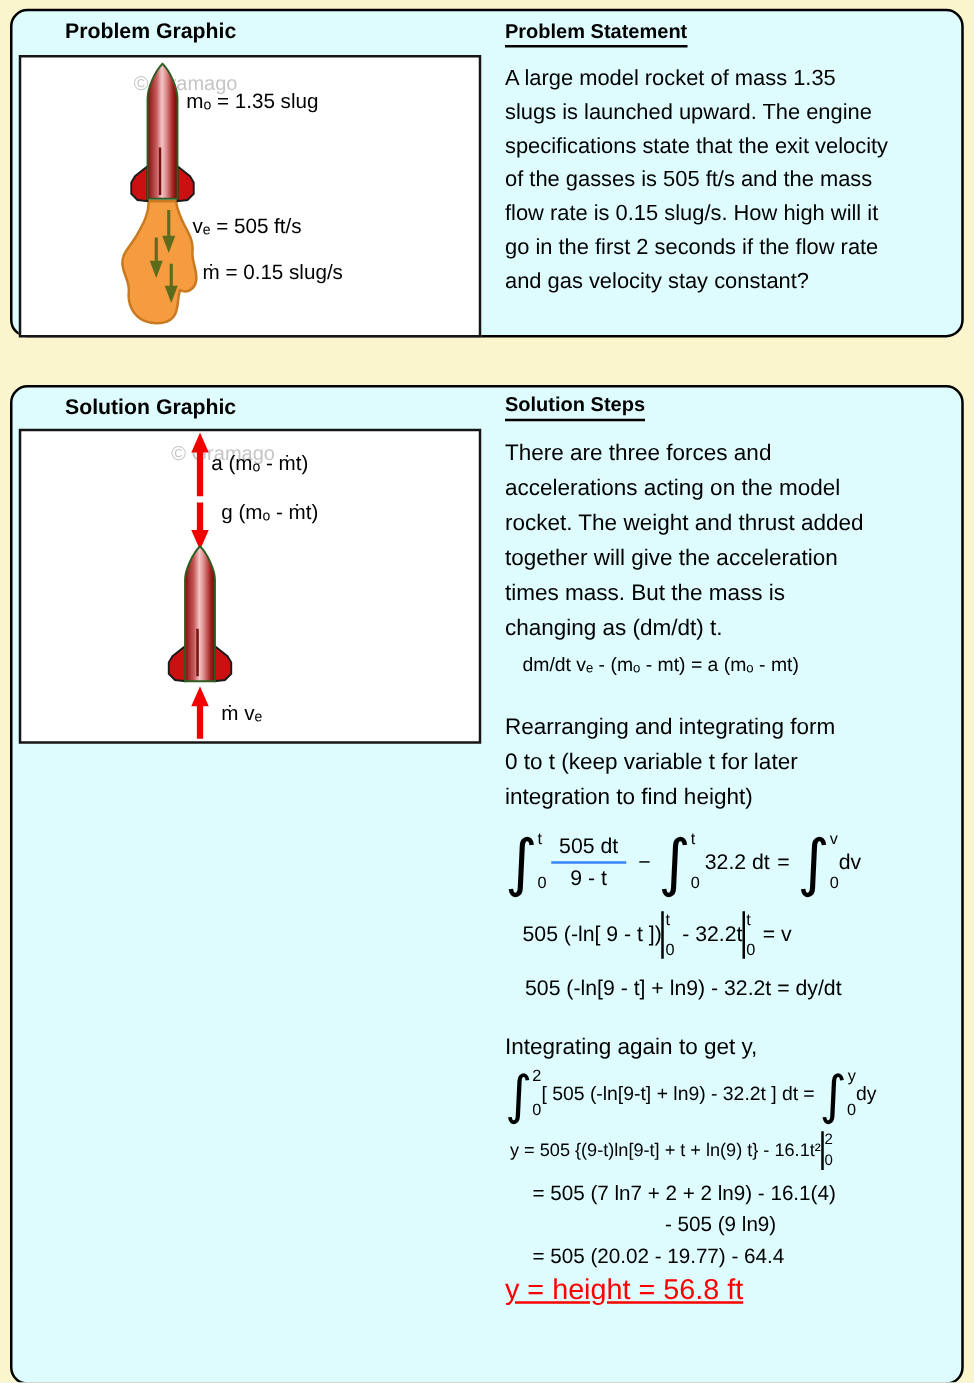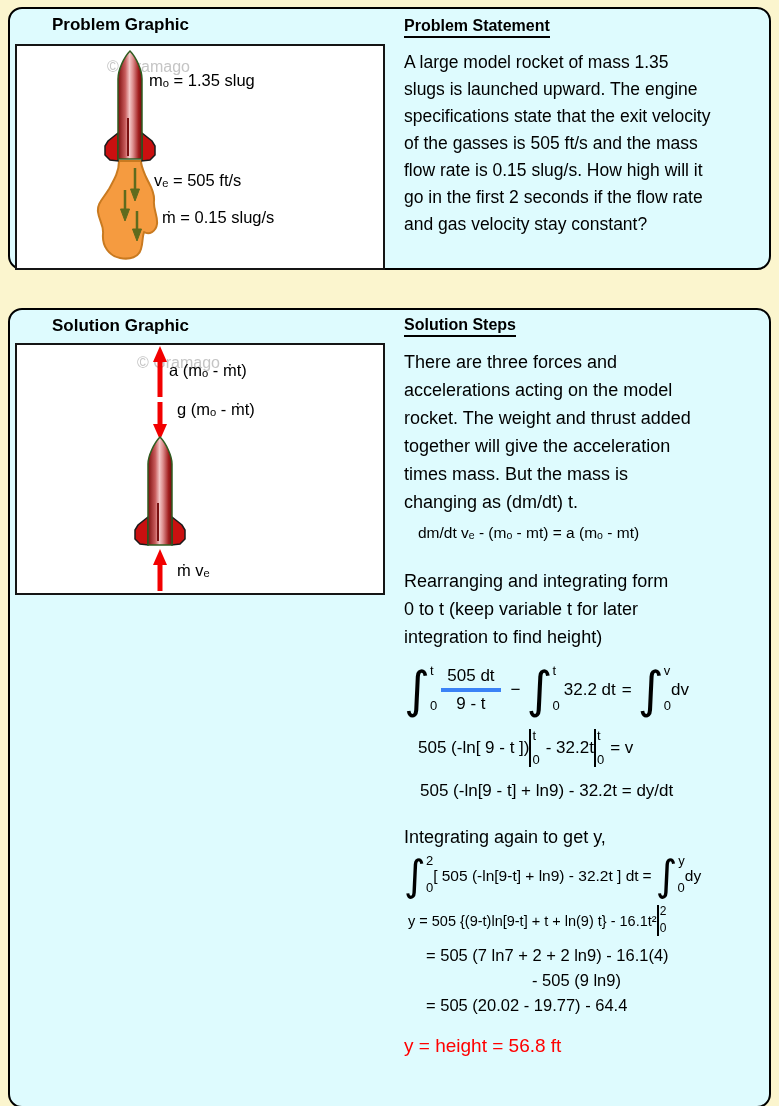--- a/index.html
+++ b/index.html
@@ -38,41 +38,41 @@
   #introw2 { margin-top:2px; font-size:15.5px; }
   .int { display:inline-flex; }
   .isign { font-family:"DejaVu Sans",sans-serif; font-weight:400; }
   .int-lg .isign { font-size:50px; line-height:54px; }
   .int-lg .ilims { height:52px; }
   .int-md .isign { font-size:42px; line-height:46px; }
   .int-md .ilims { height:44px; }
   .ilims { display:flex; flex-direction:column; justify-content:space-between;
            font-size:13px; line-height:13px; padding:1px 0 3px; }
   .frac { display:inline-block; text-align:center; margin:0 4px; }
-  .frac .num { padding:0 6px 2px; border-bottom:4px solid #3b82f6; }
+  .frac .num { padding:0 6px 2px; border-bottom:2px solid #3b82f6; }
   .frac .den { padding-top:2px; }
   .ebar { display:inline-flex; align-items:center; }
   .ebar .bar  { border-left:2px solid #000; height:38px; }
   .ebar .lims { display:flex; flex-direction:column; justify-content:space-between;
                 height:38px; font-size:13px; line-height:13px; padding:0 0 1px 1px; }
   .ebar.sm .bar  { height:31px; }
   .ebar.sm .lims { height:31px; font-size:12px; }
   .eqrow { display:flex; align-items:center; }
   #eq2row { margin:12px 0 0 14px; font-size:17px; }
   #eq3 { margin:14px 0 0 16px; font-size:17px; }
   #eq4row { margin:6px 0 0 4px; font-size:14.5px; }
   .eqmed { font-size:16.5px; line-height:25px; }
   #eq5 { margin:7px 0 0 22px; }
   #eq6 { margin-left:128px; }
   #eq7 { margin-left:22px; }
   #para2 { margin-top:22px; }
   #para3 { margin-top:22px; }
   .gap6 { margin-left:6px; }
   .gap4 { margin-left:4px;text-align:right; }
-  .result { margin-top:17px; font-size:19px; color:#FF0000; }
+  .result { margin-top:0; font-size:23px; color:#FF0000;text-decoration:underline; }
   svg text { font-family:"Liberation Sans","DejaVu Sans",sans-serif; }
 </style>
 </head>
 <body>
 
 <div class="canvas">
 
   <div class="panel" id="panel-problem">
     <div class="panel-title">Problem Graphic</div>
 

